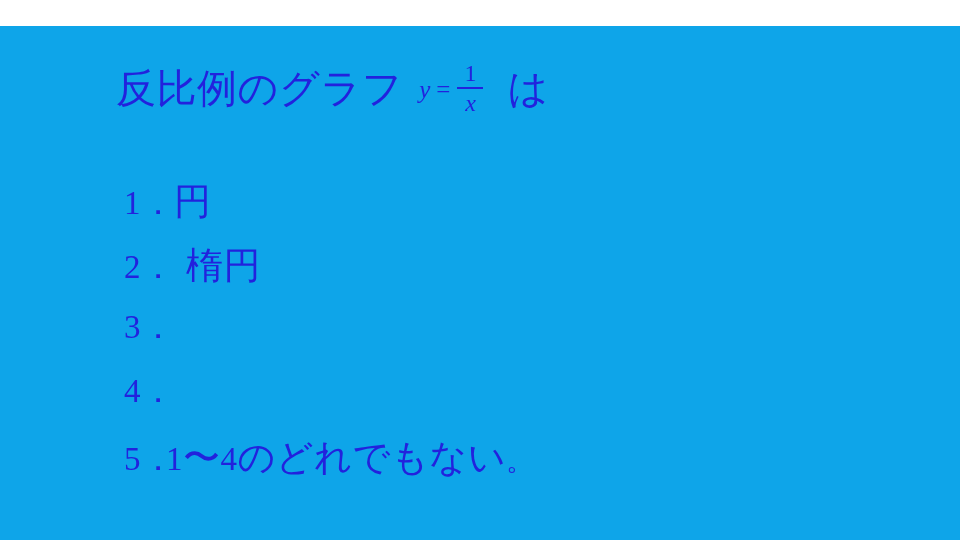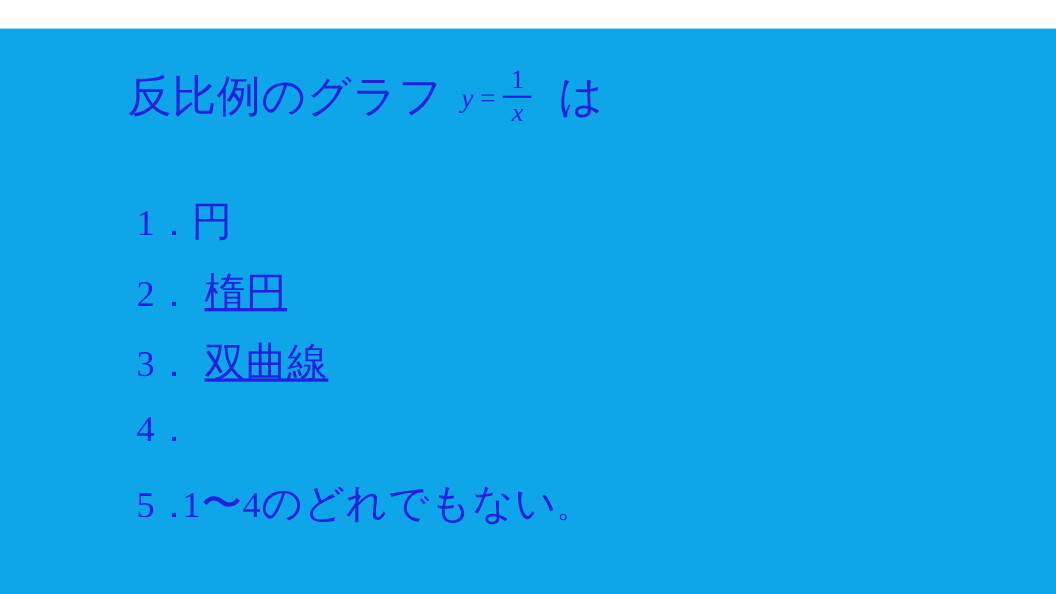--- a/index.html
+++ b/index.html
@@ -128,21 +128,21 @@
   }
   .choice-text {
     font-family: "Liberation Sans", "DejaVu Sans", sans-serif;
     font-size: 37px;
     line-height: 1;
     color: #2222dd;
     letter-spacing: 0.5px;
   }
   
   .choice-row.indent-tight .choice-text { margin-left: -2px; }
-  .choice-row.indent-wide  .choice-text { margin-left: 10px; text-decoration: underline; }
+  .choice-row.indent-wide  .choice-text { margin-left: 10px; }
 
   
   .choice-text.mixed {
     margin-left: -10px;
   }
   .choice-text .digits {
     font-family: "Liberation Serif", "DejaVu Serif", serif;
     font-style: normal;
     font-size: 33px;
   }
@@ -183,21 +183,20 @@
       <span class="choice-text">円</span>
     </div>
 
     <div class="choice-row indent-wide">
       <span class="choice-num">2．</span>
       <span class="choice-text">楕円</span>
     </div>
 
     <div class="choice-row indent-wide">
       <span class="choice-num">3．</span>
-      <span class="choice-text">双曲線</span>
     </div>
 
     <div class="choice-row indent-wide">
       <span class="choice-num">4．</span>
     </div>
 
     <div class="choice-row">
       <span class="choice-num">5．</span>
       <span class="choice-text mixed">
         <span class="digits">1</span><span class="kana">〜</span><span class="digits">4</span><span class="kana">のどれでもない</span><span class="maru">。</span>

